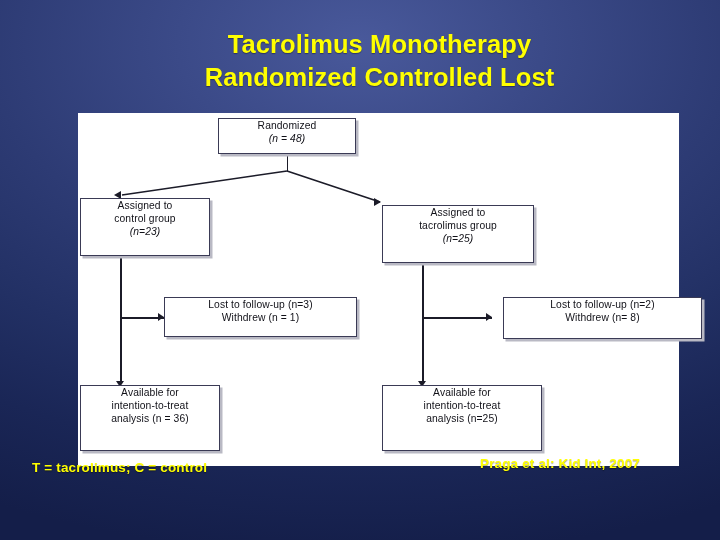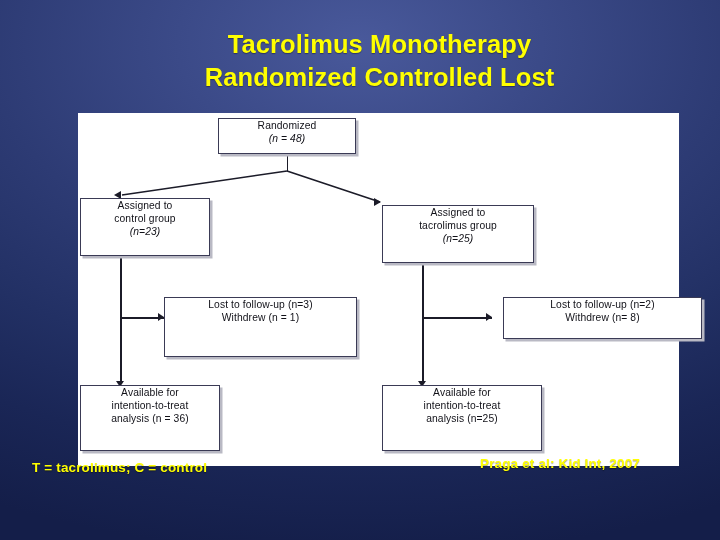--- a/index.html
+++ b/index.html
@@ -62,21 +62,21 @@
     flex-direction: column;
     align-items: center;
     letter-spacing: 0.1px;
   }
   .fbox span { display: block; white-space: nowrap; }
   .ital { font-style: italic; }
 
   #box-randomized      { left: 140px; top:   5px; width: 138px; height: 36px; }
   #box-control         { left:   2px; top:  85px; width: 130px; height: 58px; }
   #box-tacrolimus      { left: 304px; top:  92px; width: 152px; height: 58px; }
-  #box-lost-left       { left:  86px; top: 184px; width: 193px; height: 60px; }
+  #box-lost-left       { left:  86px; top: 184px; width: 193px; height: 40px; }
   #box-lost-right      { left: 414px; top: 184px; width: 199px; height: 42px; margin-left: 11px; }
   #box-itt-left        { left:   2px; top: 272px; width: 140px; height: 66px; }
   #box-itt-right       { left: 304px; top: 272px; width: 160px; height: 66px; }
 
   
   .ln { position: absolute; background: #1b1b28; }
   .v  { width: 1.6px; }
   .h  { height: 1.6px; }
 
   #stem-root      { left: 208.5px; top:  41px; height: 17px; }

